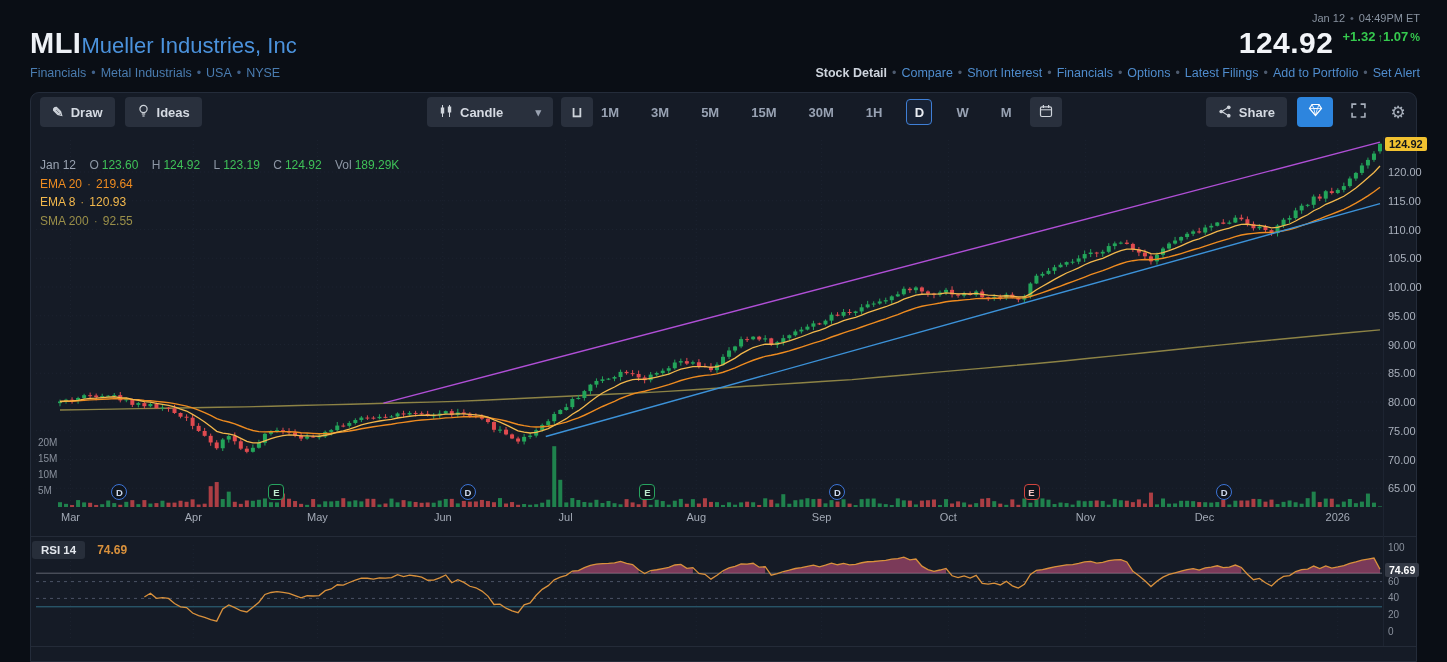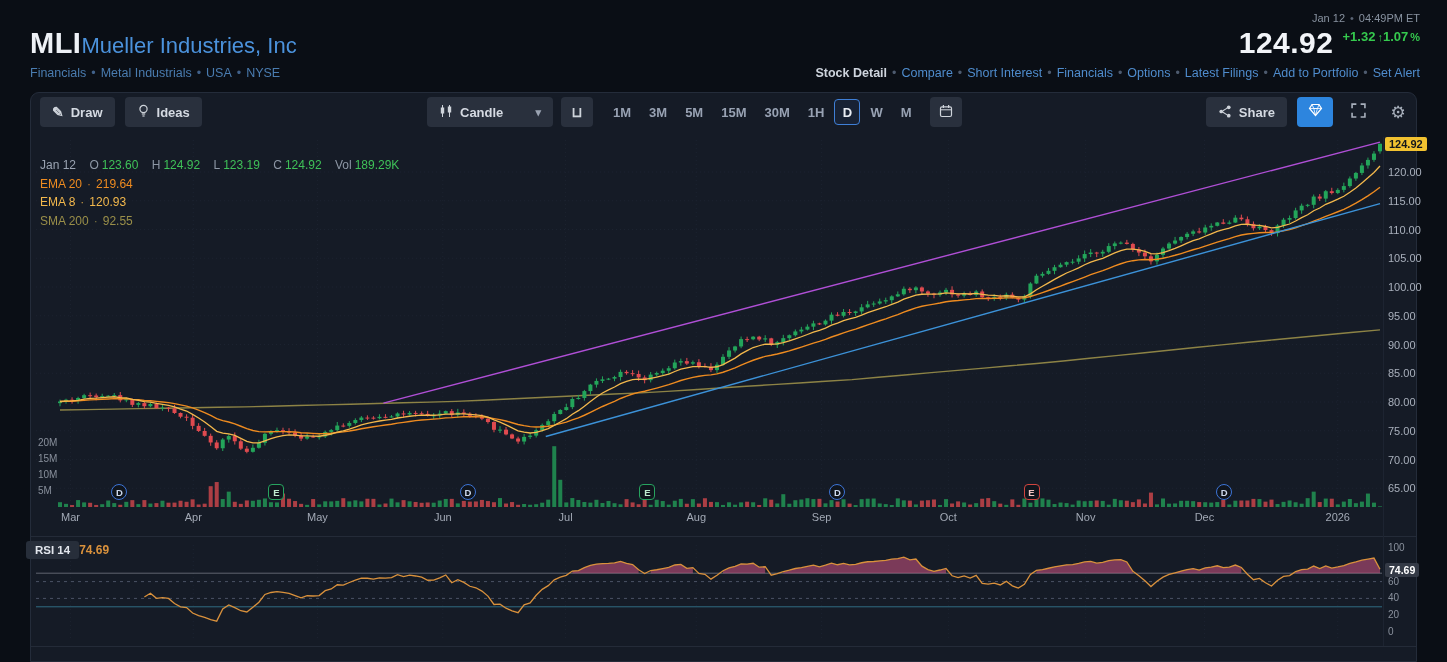--- a/index.html
+++ b/index.html
@@ -27,37 +27,37 @@
   #chart-svg{position:absolute;left:0;top:0;width:1447px;height:662px;z-index:2;pointer-events:none}
   svg text{font-family:"Liberation Sans",sans-serif}
   .tb-left{position:absolute;left:40px;top:97px;display:flex;gap:10px;z-index:3}
   .tb-center{position:absolute;left:427px;top:97px;display:flex;align-items:center;z-index:3}
   .tb-right{position:absolute;right:34px;top:97px;display:flex;align-items:center;gap:10px;z-index:3}
   .chip{background:#29303d;border-radius:4px;height:30px;display:flex;align-items:center;padding:0 12px;color:#d5dae2;font-size:13px;font-weight:600;gap:7px;cursor:pointer}
   .chip .glyph{font-size:14px;color:#cfd4db;line-height:1}
   .dropdown{width:126px;justify-content:center}
   .dropdown .chev{margin-left:auto;color:#9aa3b2;font-size:11px}
   .sq-btn{width:32px;justify-content:center;padding:0}
-  .tf-group{display:flex;gap:2px;margin-left:12px}
+  .tf-group{display:flex;gap:16px;}
   .tf{color:#98a2b3;font-size:13px;font-weight:600;height:26px;display:flex;align-items:center;padding:0 8px;cursor:pointer}
   .tf.selected{border:1px solid #3f7fd6;border-radius:4px;color:#e9edf3;background:rgba(63,127,214,.08);width:26px;justify-content:center;padding:0}
   .cal-btn{margin-left:10px}
   .gem-btn{background:#2d85de;width:36px;height:30px;border-radius:4px;display:flex;align-items:center;justify-content:center;cursor:pointer}
   .icon-btn{width:30px;height:30px;display:flex;align-items:center;justify-content:center;color:#a8b0bc;cursor:pointer}
   .icon-btn .glyph{font-size:17px}
   .legend{position:absolute;left:40px;top:156px;font-size:12px;z-index:3;line-height:18.5px;white-space:nowrap}
   .lk{color:#8d97a5;margin-right:3px}
   .lv{color:#3fc158;margin-right:10px}
   .ldate{color:#9aa3b1;margin-right:10px}
   .ind-row .isep{margin:0 5px;opacity:.8}
   .chart-canvas{position:absolute;left:31px;top:136px;width:1352px;height:372px;z-index:2}
   .rsi-canvas{position:absolute;left:31px;top:540px;width:1352px;height:104px;z-index:2}
   .price-badge{position:absolute;left:1385px;top:137px;background:#f2c230;color:#13161c;font-size:11px;font-weight:700;padding:1px 4px;border-radius:2px;z-index:3}
   .rsi-badge{position:absolute;left:1385px;top:563px;background:#343a46;color:#fff;font-size:10.5px;font-weight:700;padding:1px 4px;border-radius:2px;z-index:3}
-  .rsi-head{position:absolute;left:26px;top:541px;display:flex;align-items:center;z-index:3}
+  .rsi-head{position:absolute;left:32px;top:541px;display:flex;align-items:center;gap:12px;z-index:3}
   .rsi-chip{background:#272e3a;border-radius:3px;padding:3px 9px;font-size:11.5px;font-weight:700;color:#e2e6ec;cursor:pointer}
   .rsi-val{font-size:12px;font-weight:700;color:#d9913c}
   .marker{position:absolute;top:484px;width:16px;height:16px;border-radius:50%;background:#10151d;border:1.5px solid #3d74d6;color:#cdd9ee;font-size:9.5px;font-weight:700;display:flex;align-items:center;justify-content:center;z-index:3;cursor:pointer}
   .marker.e{border-radius:4px}
   .marker.e-up{border-color:#27a35f;color:#bfe8cf}
   .marker.e-down{border-color:#d0453f;color:#f2c4c1}
 </style>
 </head>
 <body>
 

